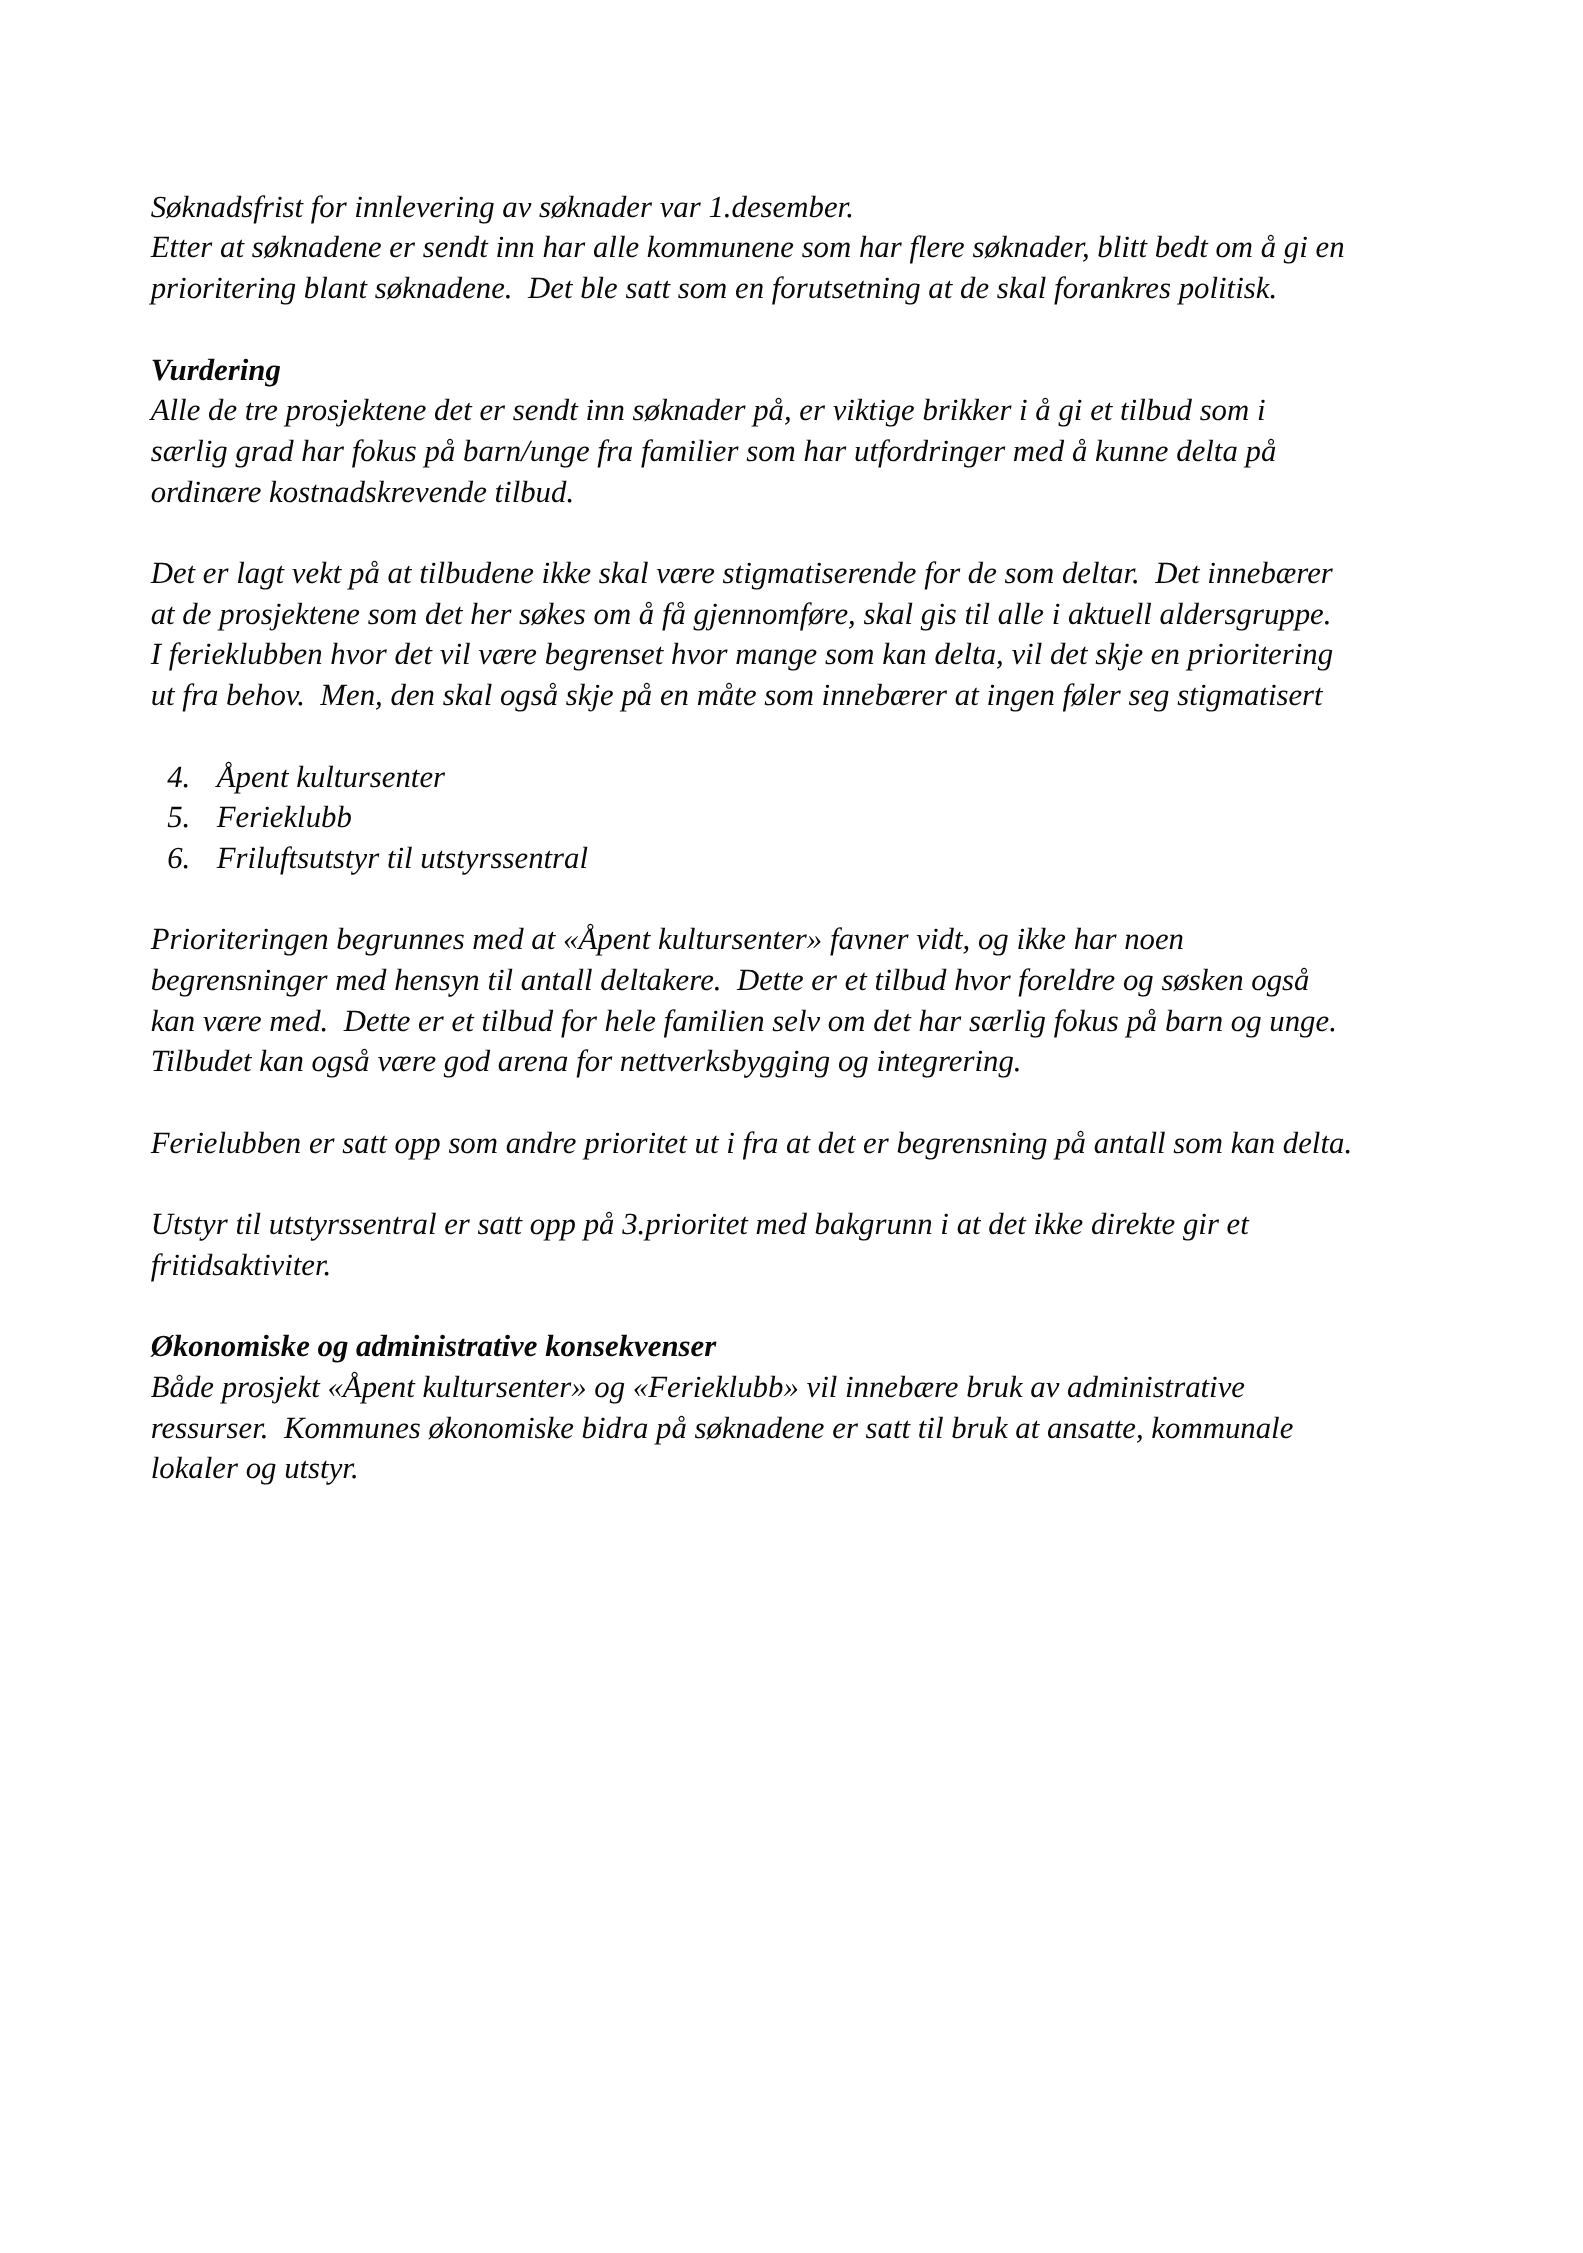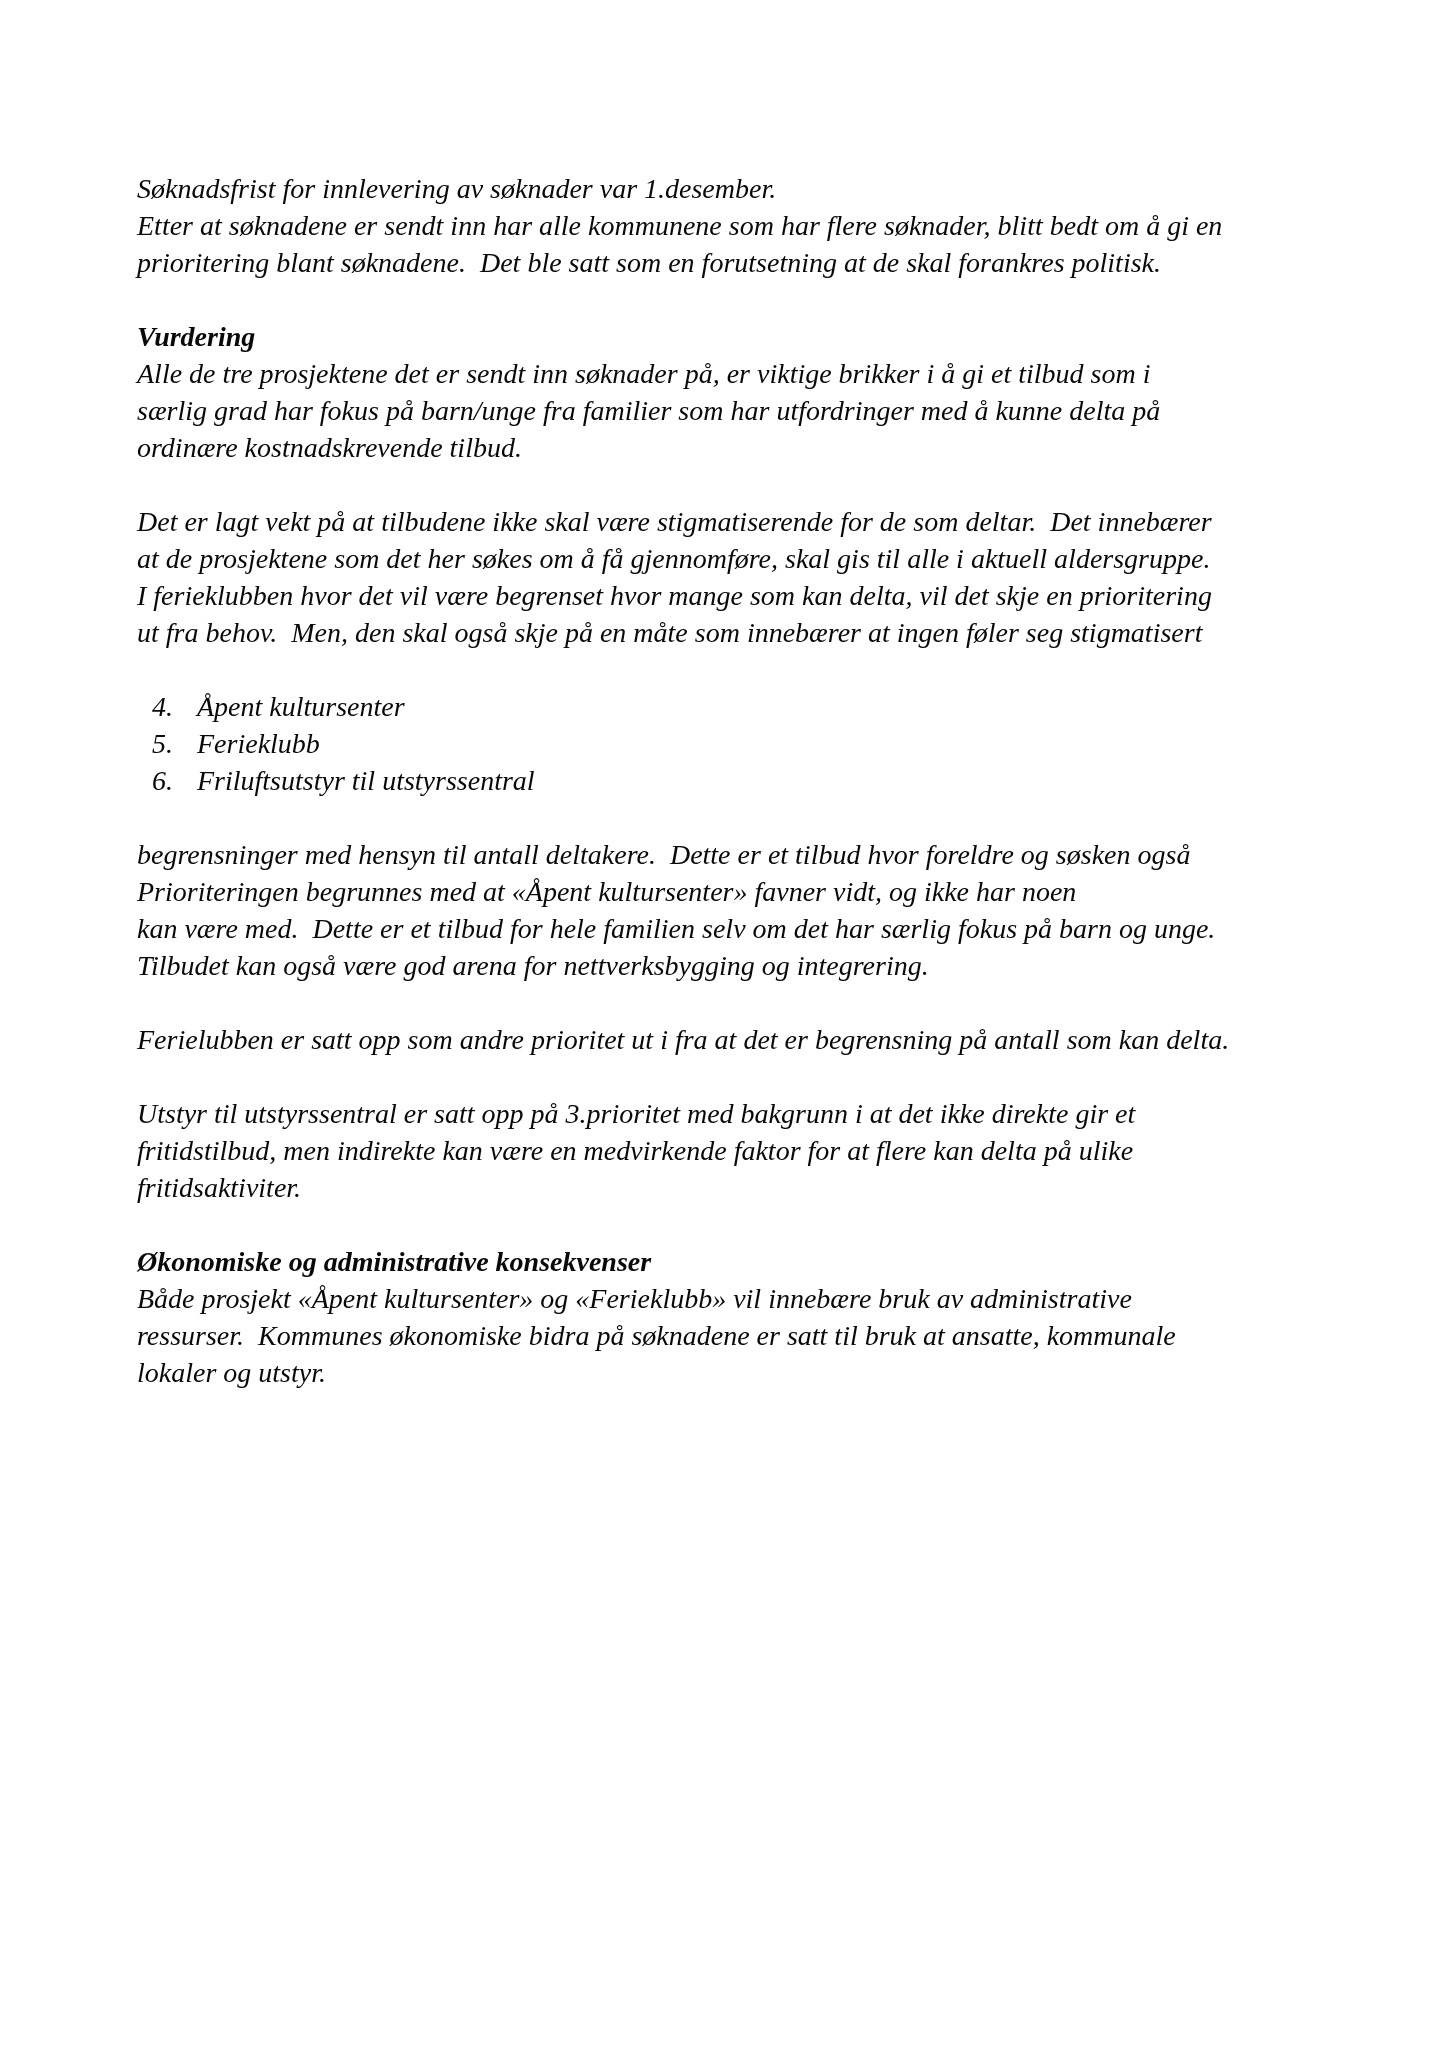--- a/index.html
+++ b/index.html
@@ -90,33 +90,32 @@
         <span class="num">5.</span>
         <span class="txt">Ferieklubb</span>
       </div>
       <div class="li">
         <span class="num">6.</span>
         <span class="txt">Friluftsutstyr til utstyrssentral</span>
       </div>
     </div>
 
     <div class="block">
+      <div class="line">Prioriteringen begrunnes med at «Åpent kultursenter» favner vidt, og ikke har noen</div>
       <div class="line">begrensninger med hensyn til antall deltakere.  Dette er et tilbud hvor foreldre og søsken også</div>
-      <div class="line">Prioriteringen begrunnes med at «Åpent kultursenter» favner vidt, og ikke har noen</div>
       <div class="line">kan være med.  Dette er et tilbud for hele familien selv om det har særlig fokus på barn og unge.</div>
       <div class="line">Tilbudet kan også være god arena for nettverksbygging og integrering.</div>
     </div>
 
     <div class="block">
       <div class="line">Ferielubben er satt opp som andre prioritet ut i fra at det er begrensning på antall som kan delta.</div>
     </div>
 
     <div class="block">
       <div class="line">Utstyr til utstyrssentral er satt opp på 3.prioritet med bakgrunn i at det ikke direkte gir et</div>
-      <div class="line">fritidstilbud, men indirekte kan være en medvirkende faktor for at flere kan delta på ulike</div>
       <div class="line">fritidsaktiviter.</div>
     </div>
 
     <div class="block tight heading">
       <div class="line">Økonomiske og administrative konsekvenser</div>
     </div>
 
     <div class="block">
       <div class="line">Både prosjekt «Åpent kultursenter» og «Ferieklubb» vil innebære bruk av administrative</div>
       <div class="line">ressurser.  Kommunes økonomiske bidra på søknadene er satt til bruk at ansatte, kommunale</div>

